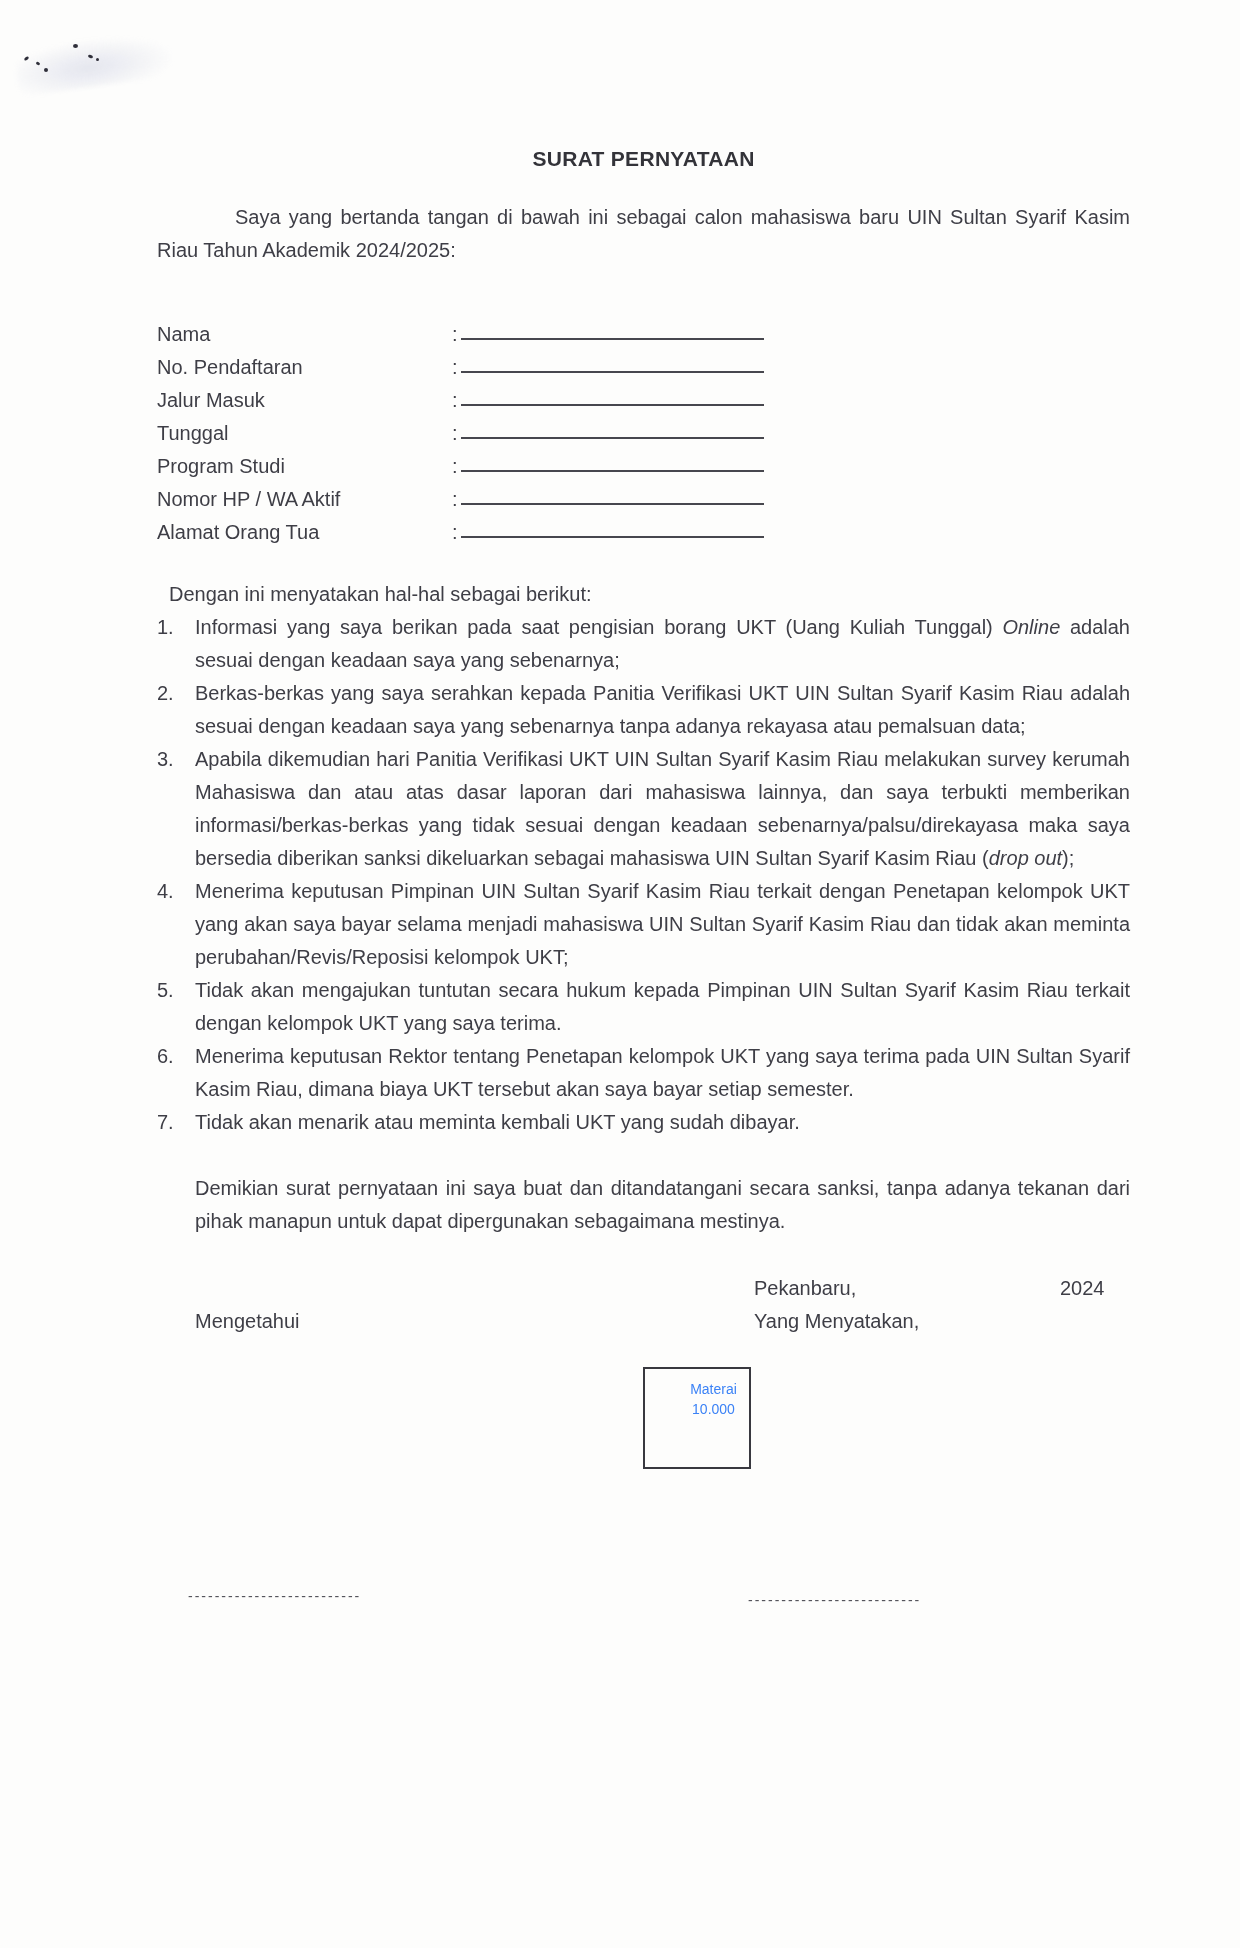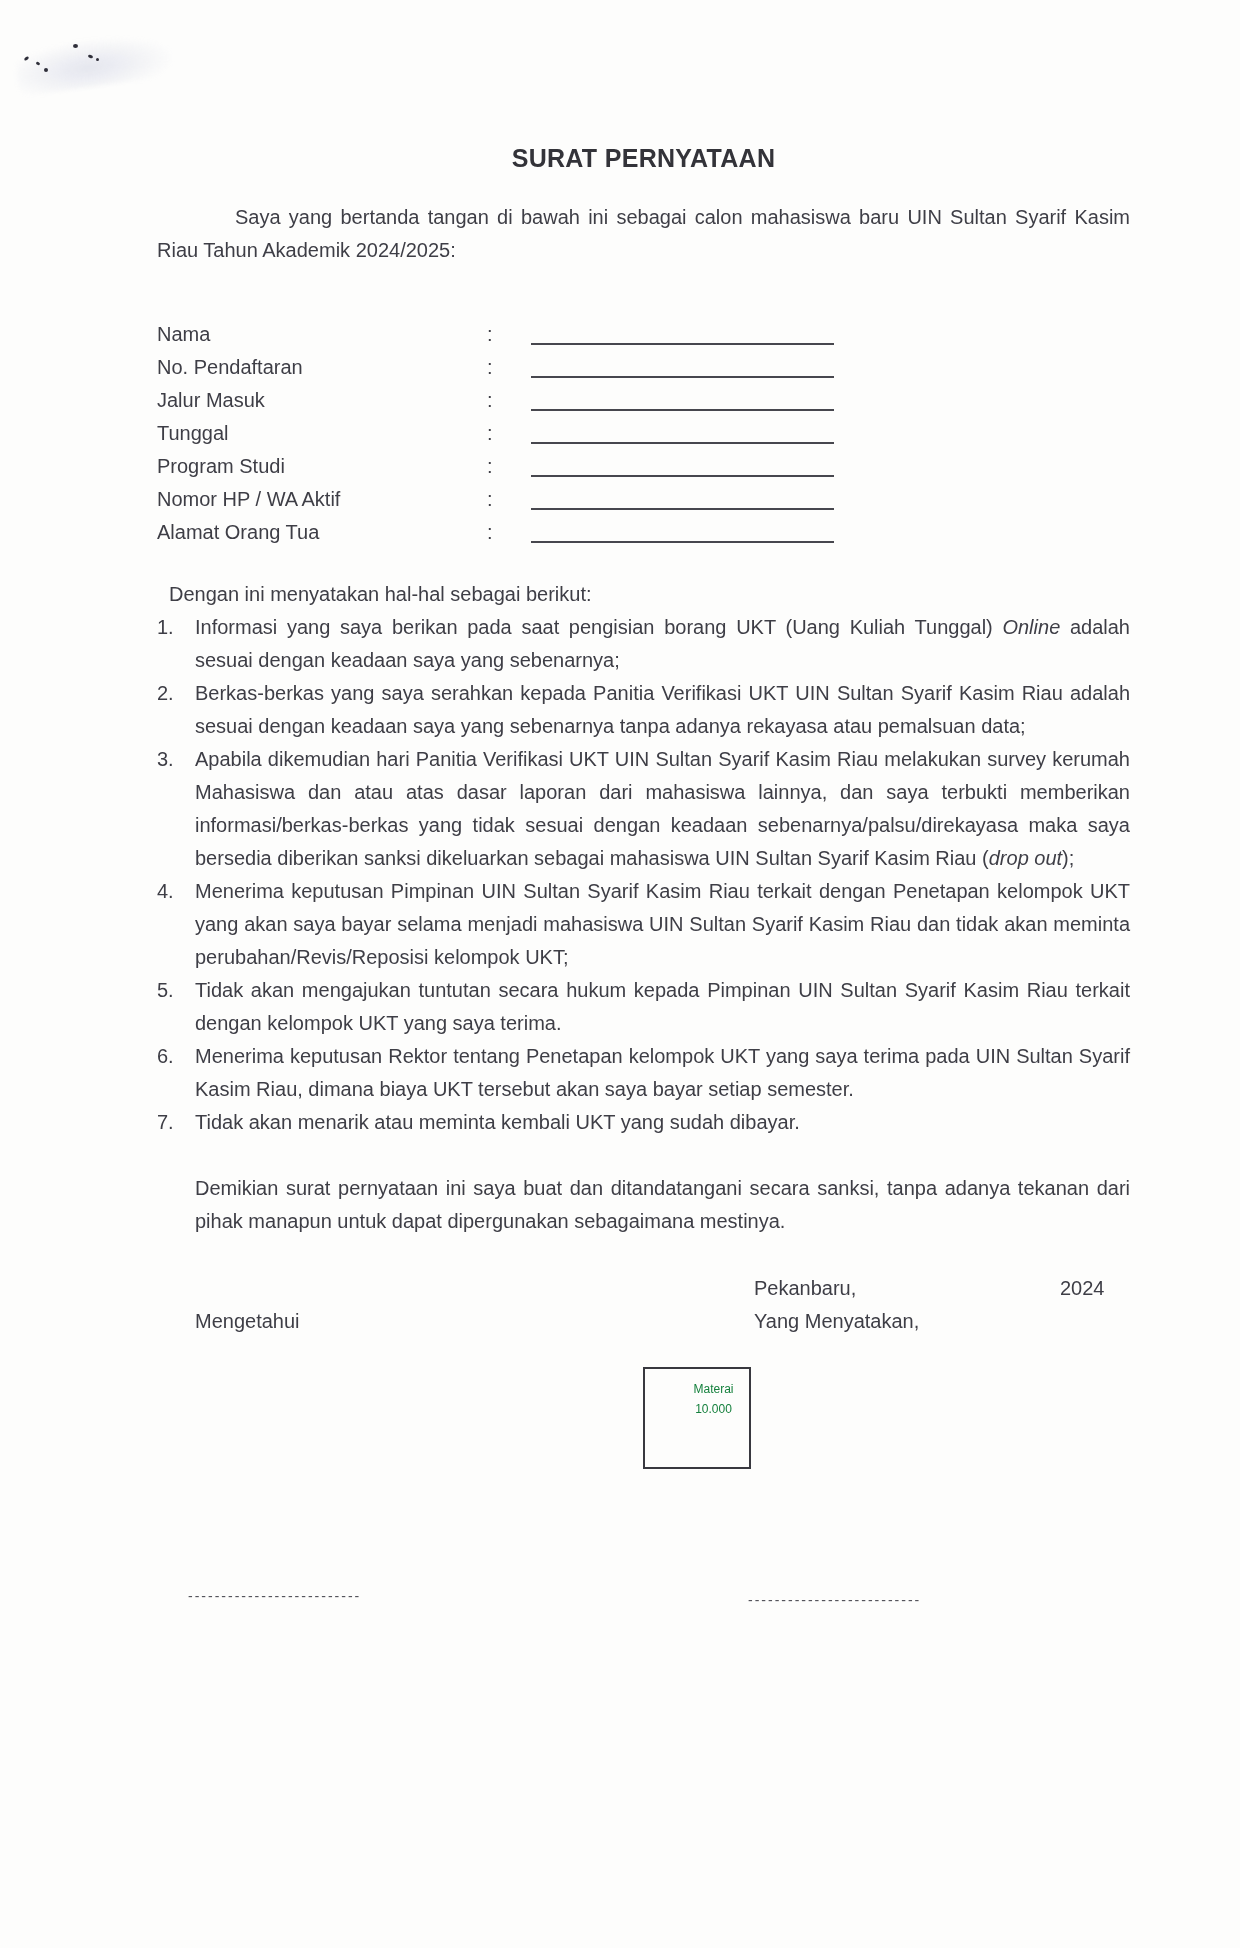--- a/index.html
+++ b/index.html
@@ -7,26 +7,26 @@
     position:relative;
     width:1240px; height:1948px;
     background:#fdfdfc;
     font-family:"Liberation Sans", sans-serif;
     font-size:20px; line-height:33px;
     color:#3e3e46;
     overflow:hidden;
   }
   .content { position:absolute; left:157px; top:0; width:973px; }
 
-  .title { margin:142px 0 0 0; text-align:center; font-weight:bold; font-size:25px; letter-spacing:0.3px; color:#333339; }
+  .title { margin:142px 0 0 0; text-align:center; font-weight:bold; font-size:21px; letter-spacing:0.3px; color:#333339; }
 
   .intro { margin:26px 0 0 0; text-indent:78px; text-align:justify; }
 
   .fields { margin-top:51px; }
-  .field-row { display:flex; align-items:flex-end; height:33px;gap:35px; }
+  .field-row { display:flex; height:33px; }
   .field-label { width:295px; }
   .field-colon { }
   .field-underline { display:inline-block; width:303px; margin:0 0 6px 3px; border-bottom:2px solid #47474e; height:20px; }
 
   .statement-intro { margin:29px 0 0 12px; }
 
   .statements { margin:0; }
   .stmt { display:flex; }
   .stmt-num { width:38px; flex:none; }
   .stmt-text { flex:1; text-align:justify; }
@@ -40,21 +40,21 @@
   .sig-year   { top:0;  left:903px; }
   .sig-left-heading { top:33px; left:38px; }
   .sig-right-heading { top:33px; left:597px; }
   .sig-left-role { top:96px; left:38px; }
 
   .stamp-box {
     position:absolute; top:95px; left:486px;
     width:108px; height:102px; box-sizing:border-box;
     border:2px solid #38383f;
     text-align:center; padding-top:10px;
-    font-size:12px; line-height:20px; color:#15803d;padding-left:33px;
+    font-size:14px; line-height:20px; color:#3b82f6;padding-left:33px;
   }
 
   .dash { font-size:14px; letter-spacing:2px; color:#55555c; line-height:14px; }
   .dash-left  { top:317px; left:31px; }
   .dash-right { top:321px; left:591px; }
 
   
   .smudge {
     position:absolute; left:16px; top:38px; width:160px; height:48px;
     background:radial-gradient(ellipse at 45% 60%, rgba(175,180,208,0.32), rgba(175,180,208,0) 70%);

